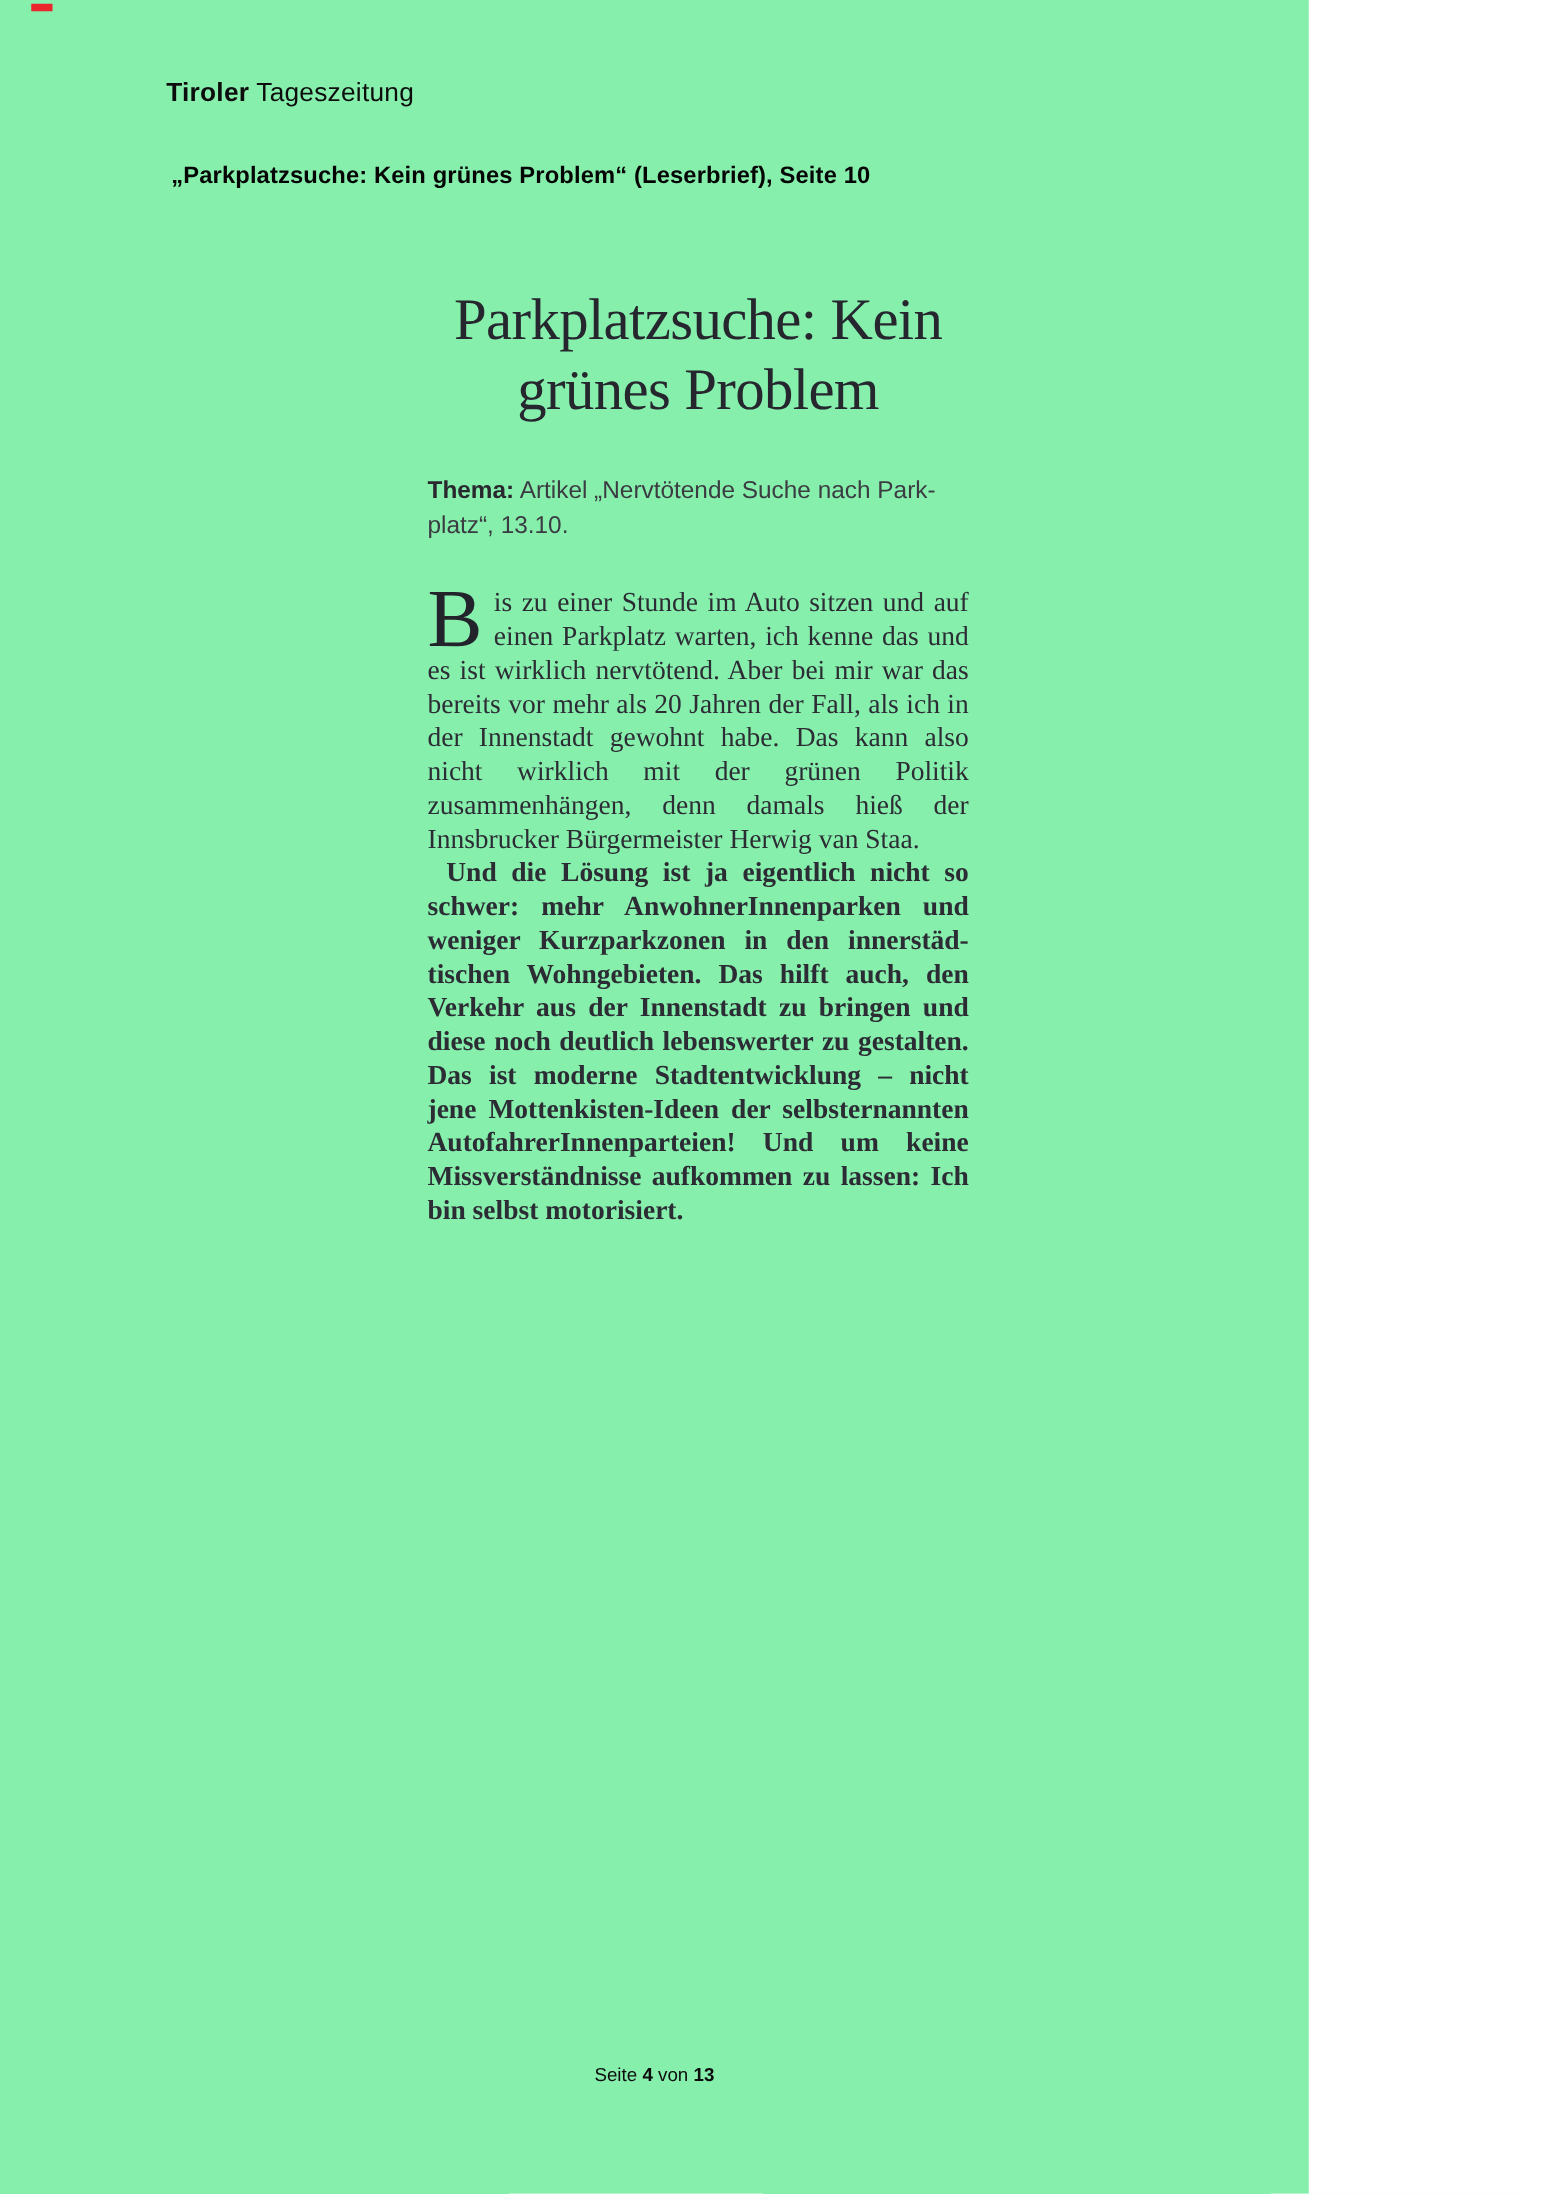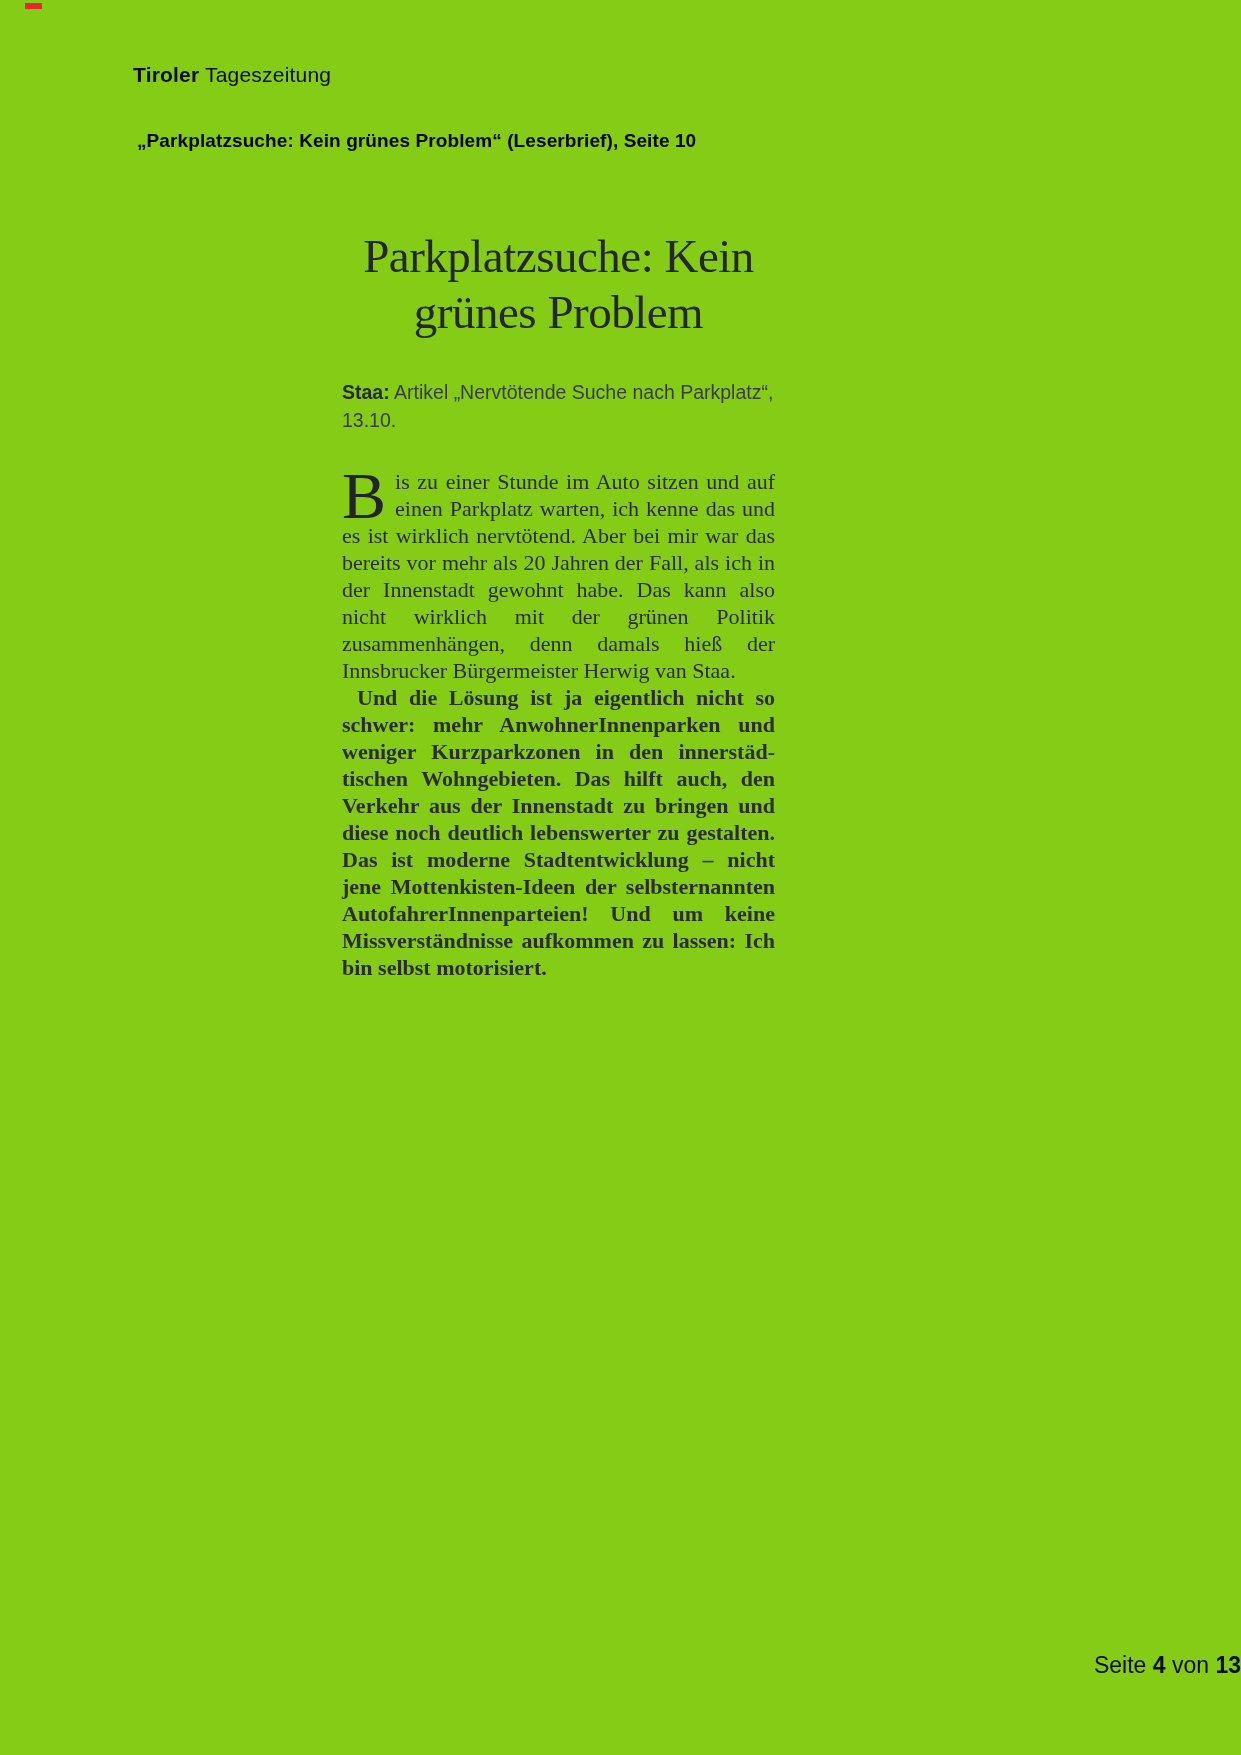--- a/index.html
+++ b/index.html
@@ -1,21 +1,21 @@
 <!DOCTYPE html>
 <html><head>
 <meta charset="utf-8">
 <style>
   * { margin: 0; padding: 0; box-sizing: border-box; }
   html, body { background: #ffffff; }
   .page {
     position: relative;
-    width: 1241px;
+    width: 1047px;
     height: 1755px;
-    background: #84cc16;
+    background: #86efac;
     font-family: "Liberation Sans", sans-serif;
     overflow: hidden;
   }
   .scan-mark {
     position: absolute;
     left: 25px; top: 3px;
     width: 17px; height: 6px;
     background: #e8262b;
   }
   .np-name {
@@ -80,43 +80,43 @@
     margin-top: 42px;
     font-family: "Liberation Sans", sans-serif;
     font-size: 19.5px;
     color: #4a4a52;
     letter-spacing: 0.2px;
   }
   .page-footer {
     position: absolute;
     left: 0; right: 0;
     top: 1652px;
-    text-align: right;
+    text-align: center;
     font-family: "Liberation Sans", sans-serif;
-    font-size: 23px;
+    font-size: 15px;
     color: #0d0d0d;
   }
   .page-footer .b { font-weight: bold; }
 </style>
 </head>
 <body>
 
 <div class="page">
 
   <div class="scan-mark"></div>
 
   <div class="np-name"><span class="b">Tiroler</span> <span>Tageszeitung</span></div>
 
   <h1 class="doc-headline">„Parkplatzsuche: Kein grünes Problem“ (Leserbrief), Seite 10</h1>
 
   <div class="clipping">
 
     <h2 class="article-title"><span>Parkplatzsuche: Kein</span><br><span>grünes Problem</span></h2>
 
-    <p class="thema"><span class="b">Staa:</span> <span>Artikel „Nervtötende Suche nach Park­platz“, 13.10.</span></p>
+    <p class="thema"><span class="b">Thema:</span> <span>Artikel „Nervtötende Suche nach Park­platz“, 13.10.</span></p>
 
     <div class="body-text">
       <p class="para1"><span class="dropcap">B</span><span>is zu einer Stunde im Auto sitzen und auf einen Parkplatz warten, ich kenne das und es ist wirklich nervtötend. Aber bei mir war das bereits vor mehr als 20 Jahren der Fall, als ich in der Innenstadt gewohnt habe. Das kann also nicht wirklich mit der grünen Politik zusammenhängen, denn damals hieß der Innsbrucker Bürgermeis­ter Herwig van Staa.</span></p>
       <p class="para2">Und die Lösung ist ja eigentlich nicht so schwer: mehr AnwohnerInnenparken und weniger Kurzparkzonen in den innerstäd­tischen Wohngebieten. Das hilft auch, den Verkehr aus der Innenstadt zu bringen und diese noch deutlich lebenswerter zu ge­stalten. Das ist moderne Stadtentwicklung – nicht jene Mottenkisten-Ideen der selbst­ernannten AutofahrerInnenparteien! Und um keine Missverständnisse aufkommen zu lassen: Ich bin selbst motorisiert.</p>
     </div>
 
 
   </div>
 
   <div class="page-footer"><span>Seite</span> <span class="b">4</span> <span>von</span> <span class="b">13</span></div>

